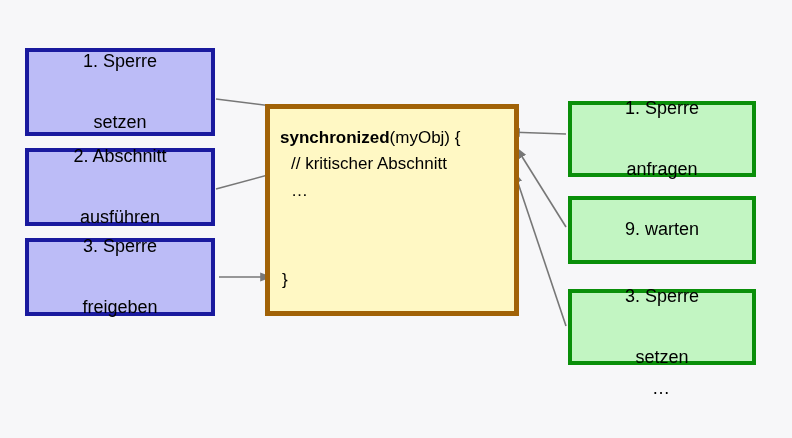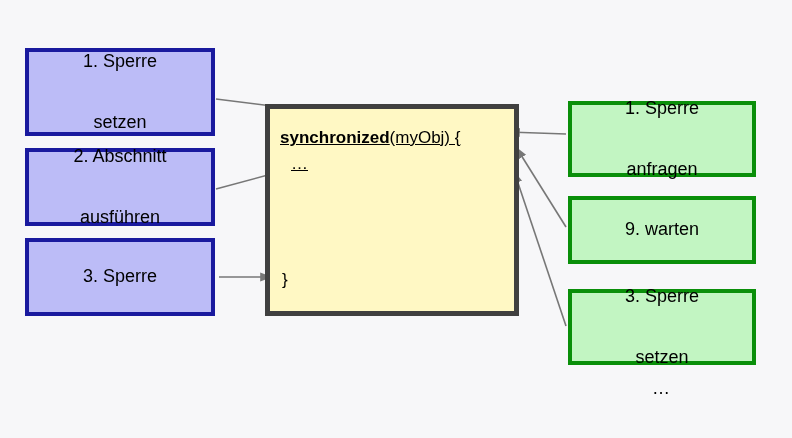--- a/index.html
+++ b/index.html
@@ -37,27 +37,26 @@
   }
   .box-green {
     background: #c2f5c2;
     border: 4px solid #0a8f0a;
     font-size: 18px;
   }
   .code-panel {
     position: absolute;
     box-sizing: border-box;
     background: #fff8c4;
-    border: 5px solid #404040;
+    border: 5px solid #a16207;
     padding: 16px 12px 0 10px;
     font-size: 17px;
     color: #000000;
     line-height: 1.55;
     text-align: left;
-    text-decoration: underline;
   }
   .code-line {
     white-space: pre;
   }
   .kw {
     font-weight: bold;
   }
   .code-indent {
     padding-left: 11px;
   }
@@ -125,24 +124,26 @@
     <span>setzen</span>
   </div>
 
   <div class="box box-blue" style="left:25px; top:148px; width:190px; height:78px;">
     <span>2. Abschnitt</span>
     <span>ausführen</span>
   </div>
 
   <div class="box box-blue" style="left:25px; top:238px; width:190px; height:78px;">
     <span>3. Sperre</span>
+    <span>freigeben</span>
   </div>
 
   <div class="code-panel" style="left:265px; top:104px; width:254px; height:212px;">
     <div class="code-line"><span class="kw">synchronized</span><span>(myObj) {</span></div>
+    <div class="code-line code-indent">// kritischer Abschnitt</div>
     <div class="code-line code-indent">…</div>
     <div class="brace-close">}</div>
   </div>
 
   <div class="box box-green" style="left:568px; top:101px; width:188px; height:76px;">
     <span>1. Sperre</span>
     <span>anfragen</span>
   </div>
 
   <div class="box box-green" style="left:568px; top:196px; width:188px; height:68px;">

